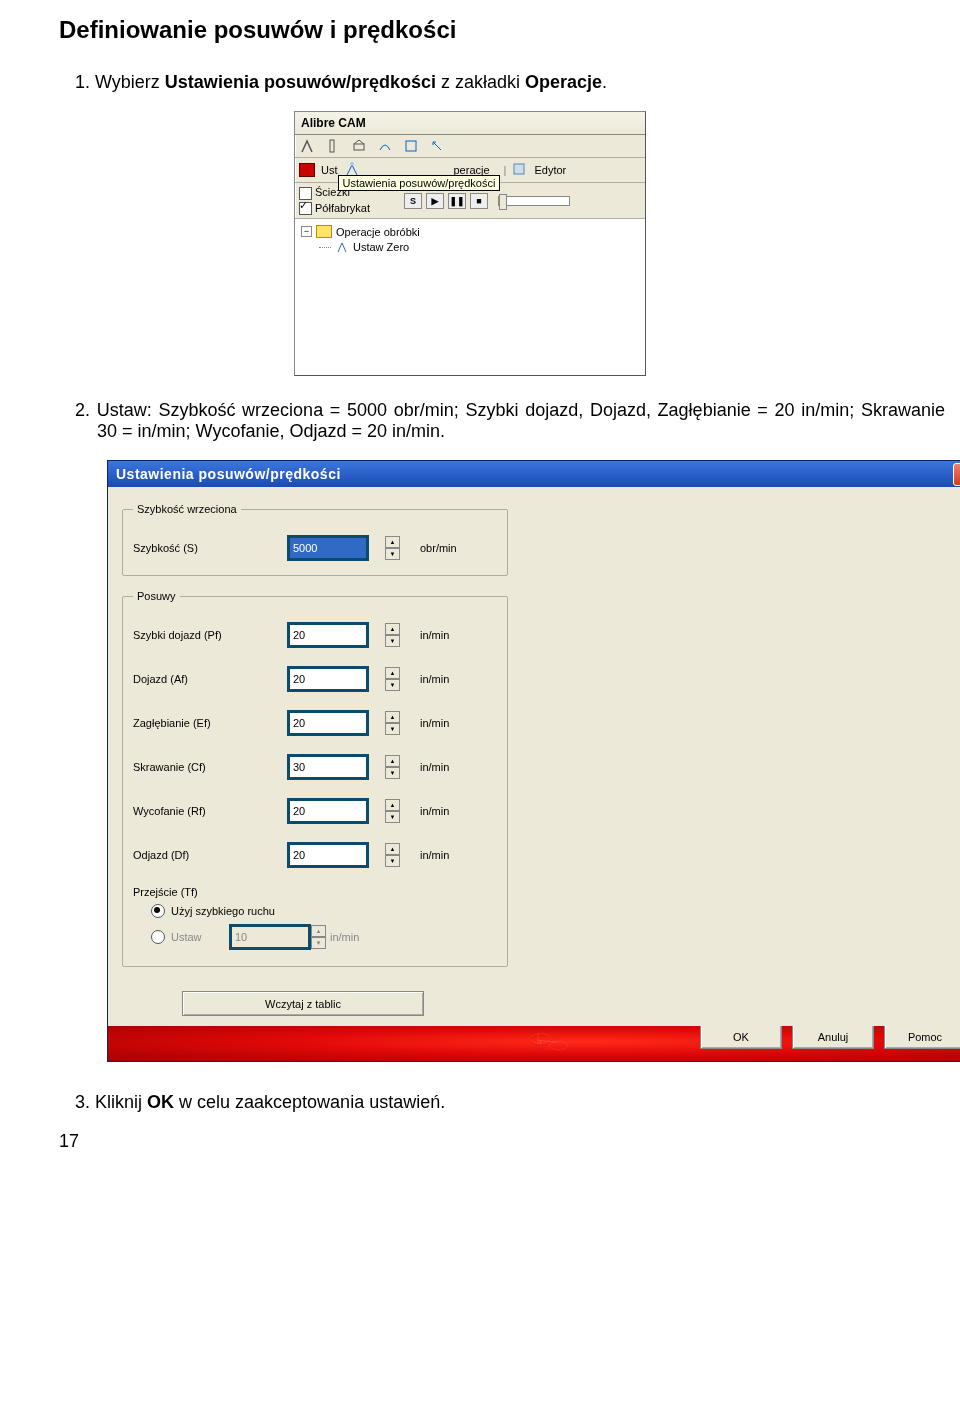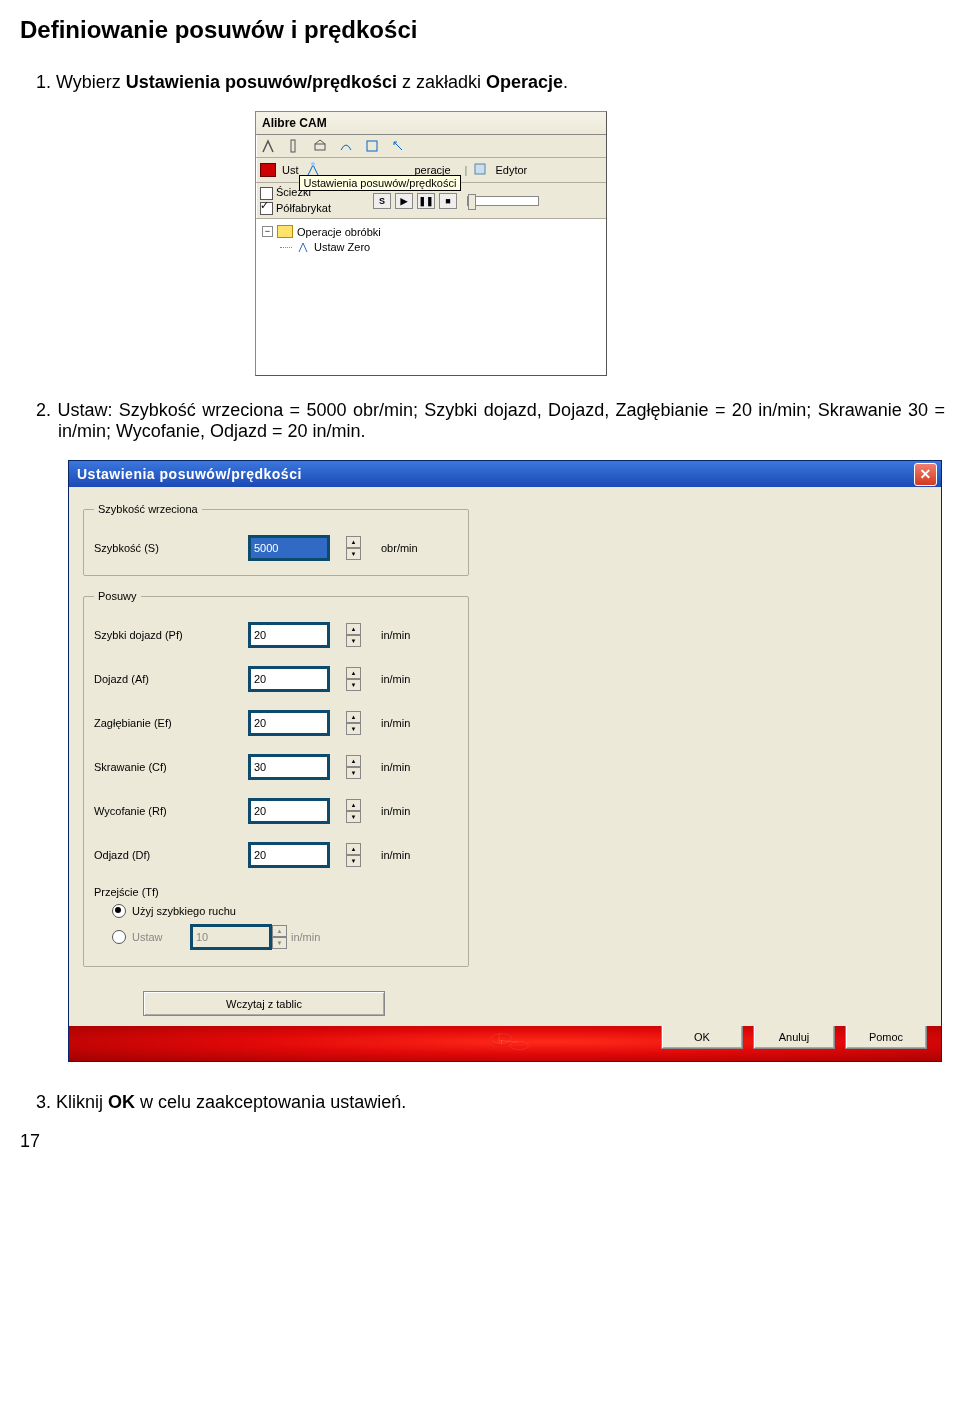--- a/index.html
+++ b/index.html
@@ -4,37 +4,37 @@
 <style>
   body {
     font-family: Verdana, Geneva, sans-serif;
     margin: 0;
     padding: 0;
     background: #fff;
     width: 960px;
     font-size: 18px;
     color: #000;
   }
-  .page { padding: 10px 15px 20px 20px; }
+  .page { padding: 10px 15px 20px 20px; margin-left: 39px; }
   h2 { font-size: 24px; font-weight: bold; margin: 6px 0 28px 0; }
   .step { margin: 0 0 18px 38px; text-indent: -22px; font-size: 18px; }
   .step b { font-weight: bold; }
   .justified { text-align: justify; }
 
   
   .panel-outer { margin: 0 0 24px 235px; width: 350px; }
   .win-raised { background: #ece9d8; border: 1px solid #888; border-right-color:#555; border-bottom-color:#555; box-shadow: inset 1px 1px 0 #fff; }
   .pane-title { font-size: 12px; font-weight: bold; padding: 4px 6px; border-bottom: 1px solid #888; background: linear-gradient(#f5f3e8,#ece9d8); }
   .toolbar1 { padding: 3px 4px; display:flex; gap:10px; align-items:center; border-bottom:1px solid #b0ada0; }
   .tb-ico { width:16px; height:16px; display:inline-block; }
   .toolbar2 { padding: 3px 4px; display:flex; gap:6px; align-items:center; border-bottom:1px solid #b0ada0; font-size:11px; }
   .red-book { width:14px; height:12px; background:#c00; border:1px solid #600; display:inline-block; }
   .tooltip-box { position: relative; display:inline-block; }
   .tooltip { position:absolute; left:-6px; top:14px; background:#ffffe1; border:1px solid #000; font-size:11px; padding:1px 4px; white-space:nowrap; z-index:5; }
-  .toolbar3 { padding:3px 4px; display:flex; gap:12px; align-items:center; border-bottom:1px solid #b0ada0; font-size:11px; }
+  .toolbar3 { padding:3px 4px; display:flex; gap:4px; align-items:center; border-bottom:1px solid #b0ada0; font-size:11px; }
   .chk { width:11px; height:11px; border:1px solid #555; background:#fff; display:inline-block; vertical-align:middle; margin-right:3px; position:relative; }
   .chk.on::after { content:"✓"; position:absolute; left:-1px; top:-4px; font-size:11px; }
   .sbox { border:1px solid #888; background:#eee; width:16px; height:14px; display:inline-flex; align-items:center; justify-content:center; font-size:9px; font-weight:bold; }
   .tree { background:#fff; font-size:11px; padding:4px 6px 120px 6px; border-top:1px solid #fff; }
   .tree-row { display:flex; align-items:center; gap:4px; padding:1px 0; }
   .tree-indent { margin-left:18px; }
   .folder { width:14px; height:11px; background:#ffe36b; border:1px solid #b38f00; display:inline-block; }
   .dotline { width:12px; border-top:1px dotted #888; display:inline-block; vertical-align:middle; }
   .minus { width:9px; height:9px; border:1px solid #888; display:inline-flex; align-items:center; justify-content:center; font-size:9px; line-height:1; background:#fff; }
 

